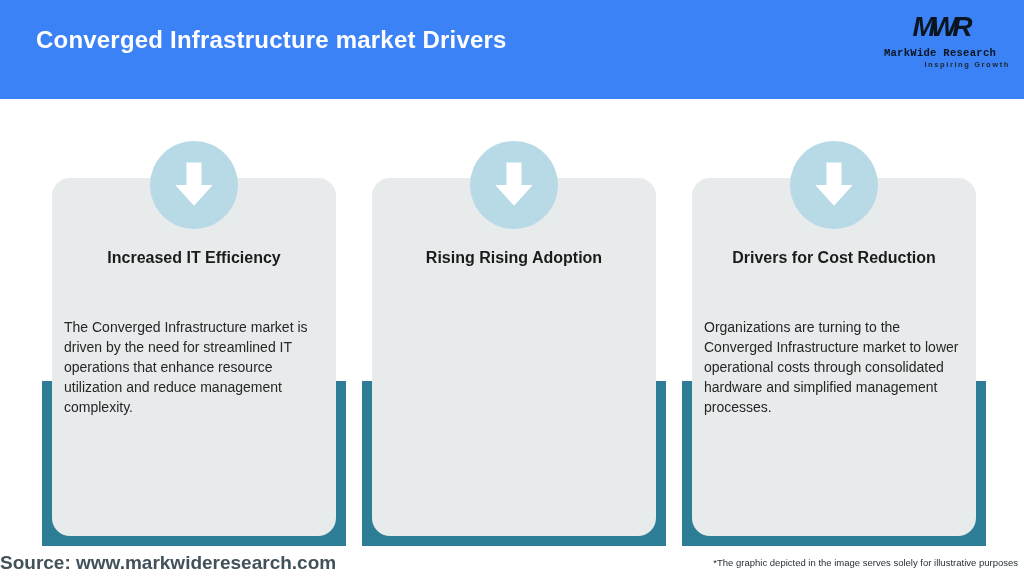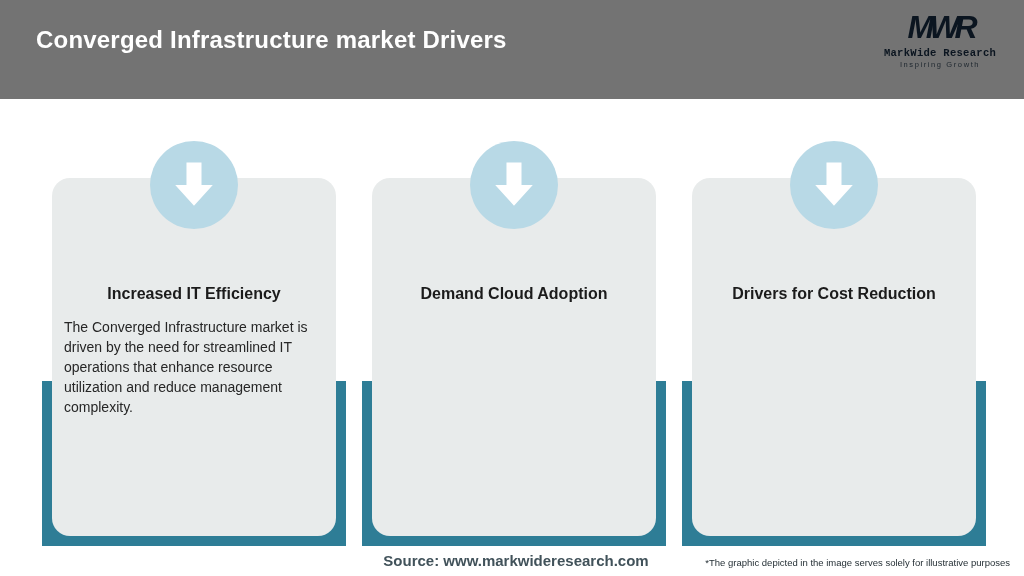--- a/index.html
+++ b/index.html
@@ -15,59 +15,60 @@
     width: 1024px;
     height: 576px;
     left: 0; top: 0;
     background: #ffffff;
   }
   
   .header {
     position: absolute;
     left: 0; top: 0;
     width: 1024px; height: 99px;
-    background: #737373;
+    background: #3b82f6;
   }
   .header-title {
     position: absolute;
     left: 36px; top: 26px;
     color: #ffffff;
     font-size: 24px;
     font-weight: bold;
     letter-spacing: 0.2px;
   }
   .logo {
     position: absolute;
     right: 14px; top: 8px;
     width: 140px;
     text-align: center;
     color: #0b1520;
   }
   .logo-monogram {
-    font-size: 32px;
+    font-size: 28px;
     line-height: 38px;
     font-weight: 900;
     font-style: italic;
     letter-spacing: -5px;
     color: #0b1520;
   }
   .logo-name {
     font-size: 10.5px;
     font-weight: bold;
     letter-spacing: 0.3px;
     margin-top: 1px;
     color: #0b1520;
     font-family: Liberation Mono, monospace;
   }
   .logo-tagline {
     font-size: 7.5px;
-    font-weight: normal;
+    font-weight: bold;
     letter-spacing: 1.6px;
     margin-top: 1px;
     color: #1d262e;
+    text-align: right;
   }
   
   .card-group {
     position: absolute;
     top: 141px;
     width: 304px;
     height: 405px;
   }
   .card-group.g0 { left: 42px; }
   .card-group.g1 { left: 362px; }
@@ -86,21 +87,20 @@
     border-radius: 18px;
   }
   .card-title {
     position: absolute;
     left: 0; right: 0;
     top: 71px;
     text-align: center;
     font-size: 16px;
     font-weight: bold;
     color: #1b1b1b;
-    margin-top: 36px;
   }
   .card-desc {
     position: absolute;
     left: 12px; right: 6px;
     top: 139px;
     font-size: 14px;
     line-height: 20px;
     color: #262626;
     white-space: pre-line;
   }
@@ -113,29 +113,27 @@
     display: flex;
     align-items: center;
     justify-content: center;
   }
   .arrow-circle svg { display: block; }
   
   .footer-source {
     position: absolute;
     left: 0; right: 0;
     top: 552px;
-    text-align: center;
-    font-size: 15px;
+    font-size: 19px;
     font-weight: bold;
     color: #41525a;
-    padding-left: 8px;
   }
   .footer-disclaimer {
     position: absolute;
-    right: 14px;
+    right: 6px;
     top: 557px;
     font-size: 9.5px;
     color: #1f2a30;
   }
 </style>
 </head>
 <body>
 
 <div class="stage">
 
@@ -161,33 +159,38 @@
     <div class="arrow-circle">
       <svg width="62" height="62" viewBox="0 0 66 66" aria-hidden="true">
         <path d="M25 9 H41 V33 H53 L33 55 L13 33 H25 Z" fill="#ffffff"></path>
       </svg>
     </div>
   </div>
 
   <div class="card-group g1">
     <div class="teal-panel"></div>
     <div class="card">
-      <div class="card-title">Demand Cloud Adoption</div>
+      <div class="card-title">Rising Rising Adoption</div>
     </div>
     <div class="arrow-circle">
       <svg width="62" height="62" viewBox="0 0 66 66" aria-hidden="true">
         <path d="M25 9 H41 V33 H53 L33 55 L13 33 H25 Z" fill="#ffffff"></path>
       </svg>
     </div>
   </div>
 
   <div class="card-group g2">
     <div class="teal-panel"></div>
     <div class="card">
       <div class="card-title">Drivers for Cost Reduction</div>
+      <div class="card-desc">Organizations are turning to the
+Converged Infrastructure market to lower
+operational costs through consolidated
+hardware and simplified management
+processes.</div>
     </div>
     <div class="arrow-circle">
       <svg width="62" height="62" viewBox="0 0 66 66" aria-hidden="true">
         <path d="M25 9 H41 V33 H53 L33 55 L13 33 H25 Z" fill="#ffffff"></path>
       </svg>
     </div>
   </div>
 
   <div class="footer-source">Source: www.markwideresearch.com</div>
   <div class="footer-disclaimer">*The graphic depicted in the image serves solely for illustrative purposes</div>

